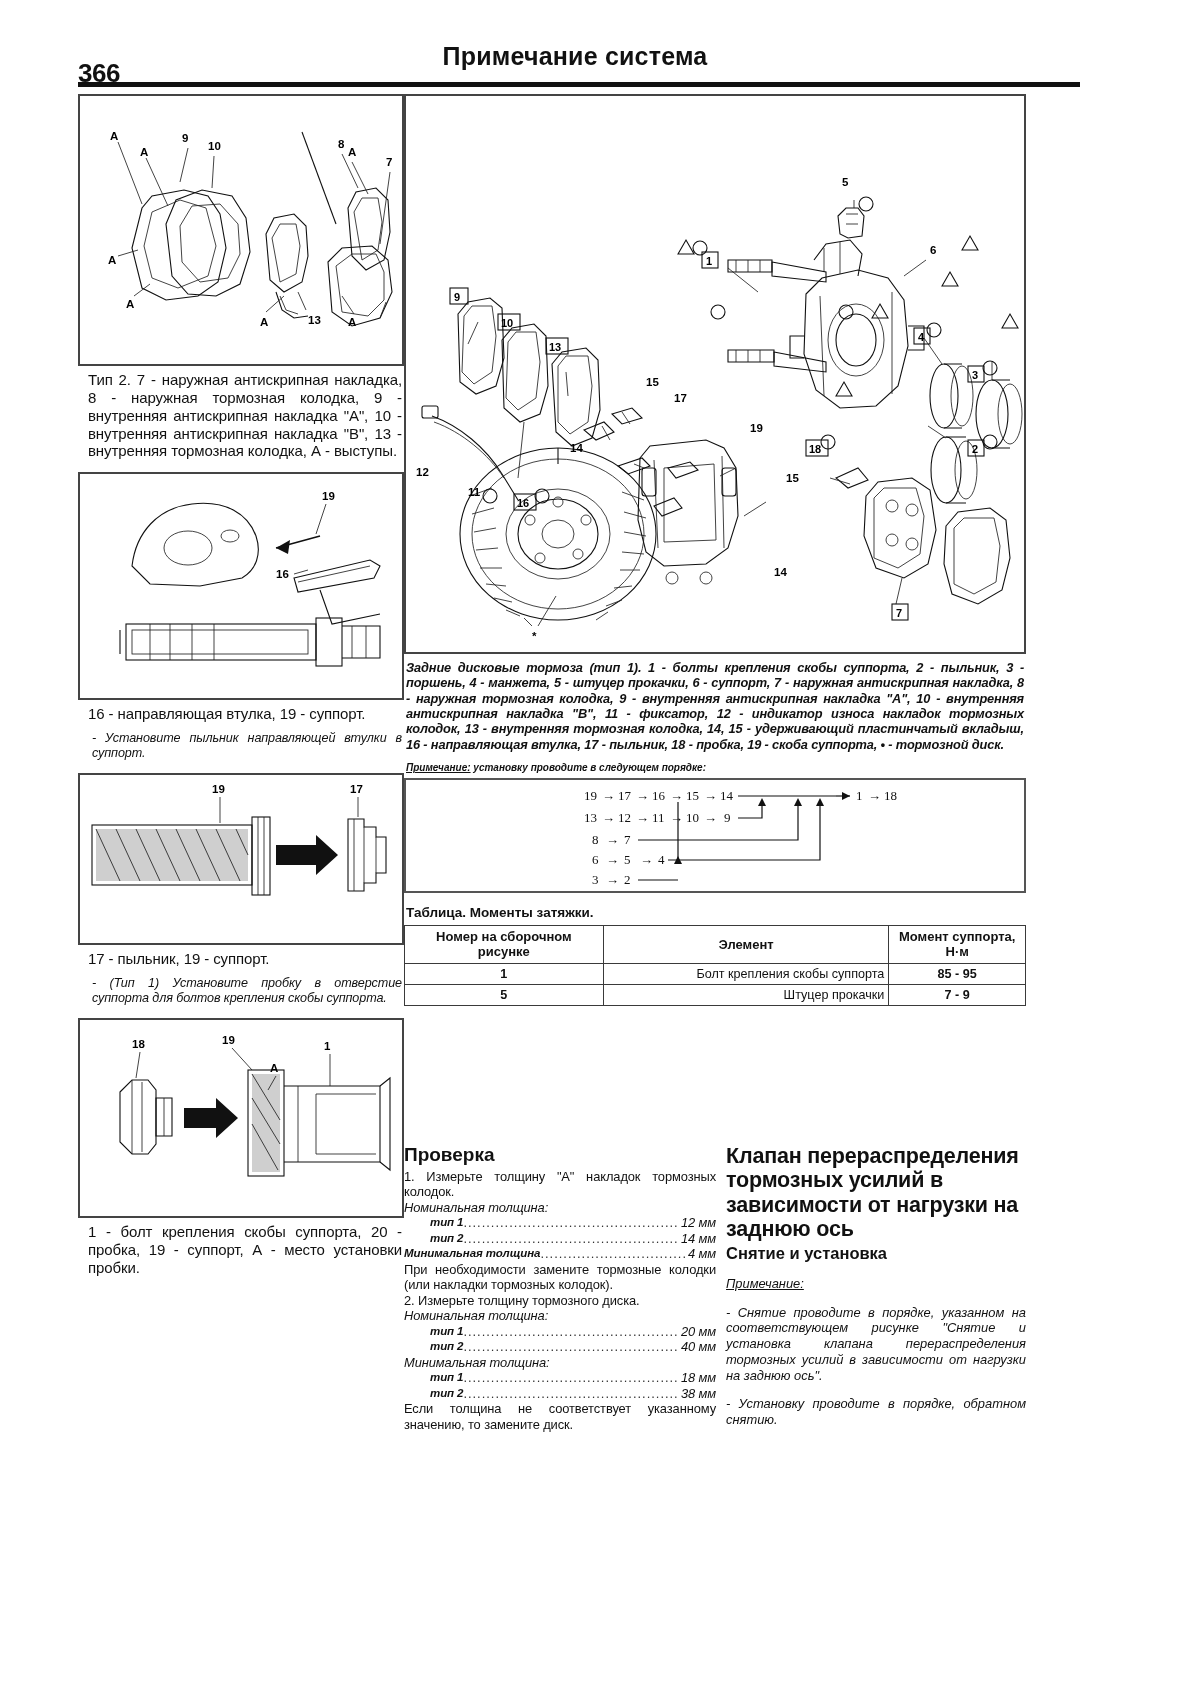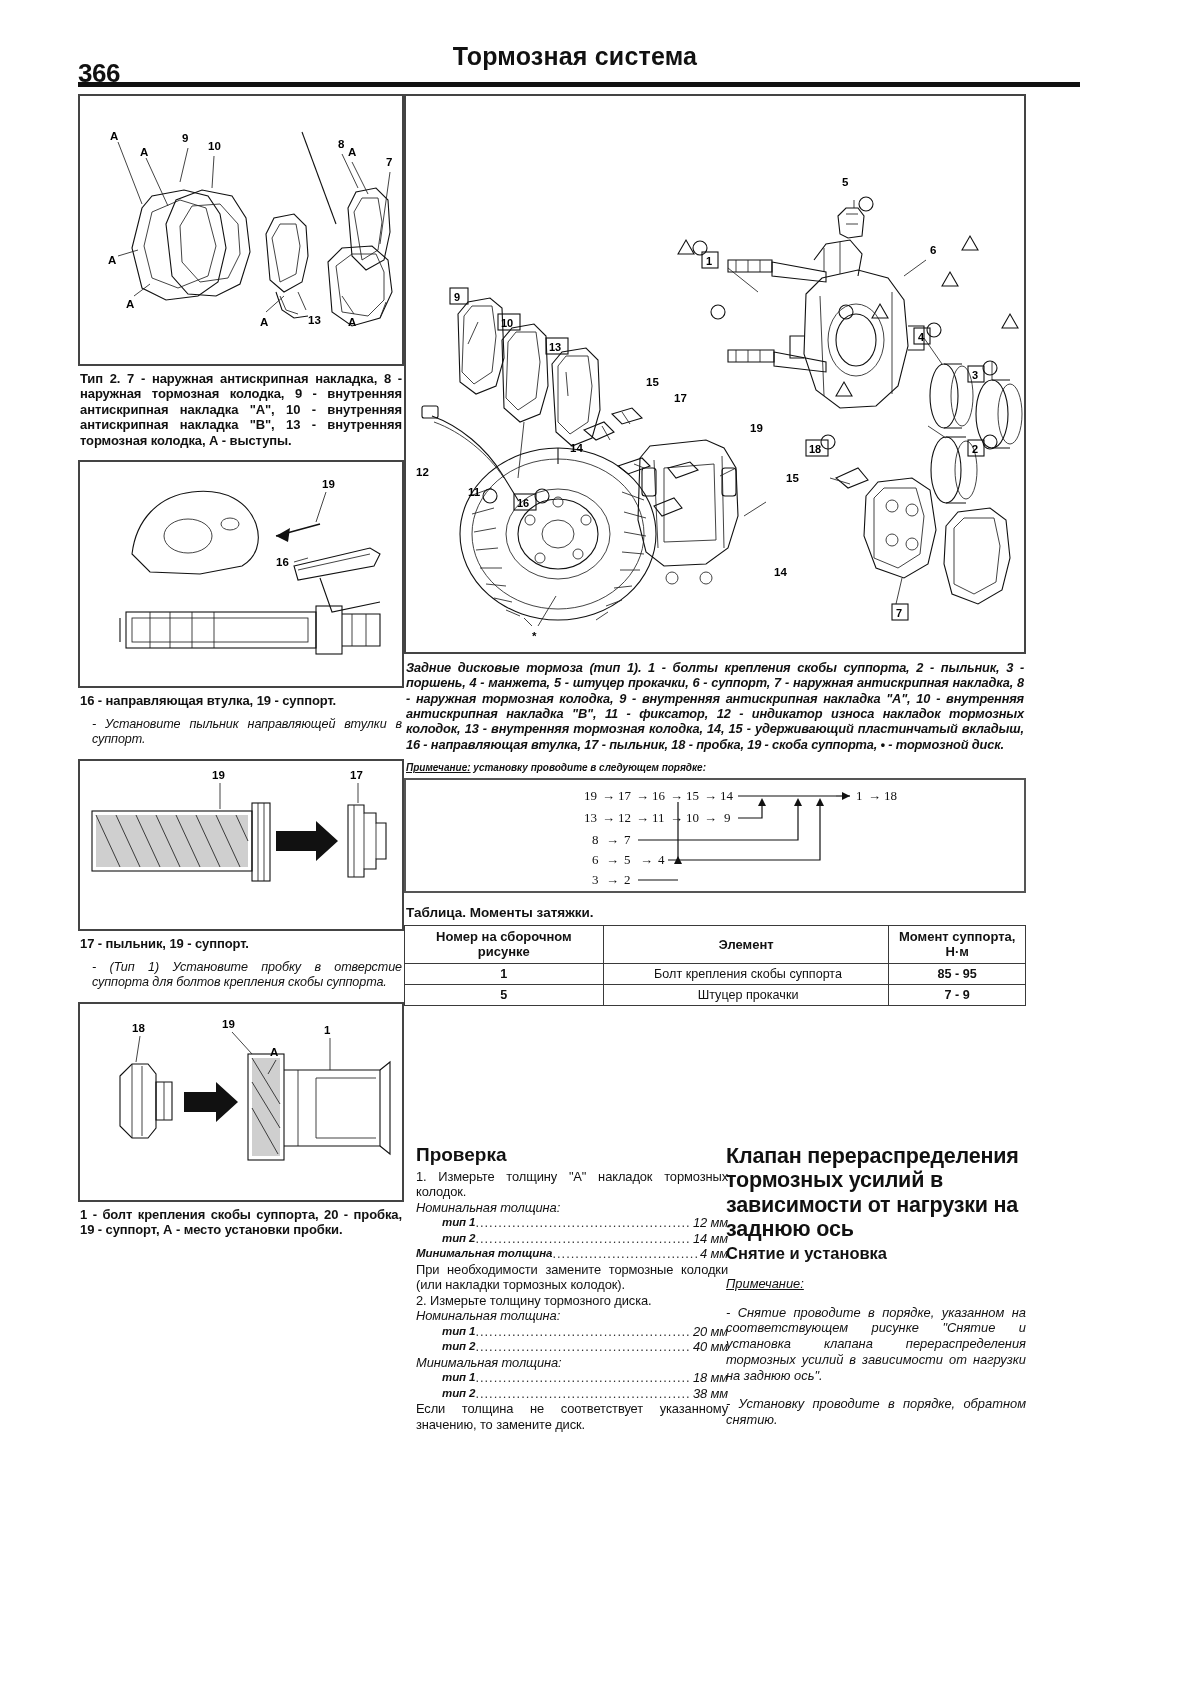--- a/index.html
+++ b/index.html
@@ -40,23 +40,23 @@
   .colL { position:absolute; left:8px; top:0; width:326px; }
   .colR { position:absolute; left:334px; top:0; width:622px; }
 
   .figbox {
     border:2px solid #444;
     background:#fff;
     position:relative;
     overflow:hidden;
   }
   .cap {
-    font-size:13px; font-weight:bold; line-height:1.19;
+    font-size:15px; font-weight:normal; line-height:1.19;
     text-align:justify; letter-spacing:-0.1px;
-    margin:5px 2px 0 2px;
+    margin:5px 2px 0 10px;
   }
   .note {
     font-size:12.6px; font-style:italic; line-height:1.2;
     text-align:justify; letter-spacing:-0.1px;
     margin:8px 2px 0 14px;
   }
   .bigcap {
     font-size:12.8px; font-weight:bold; line-height:1.2;
     text-align:justify; letter-spacing:-0.15px;
     margin:6px 2px 0 2px;
@@ -70,25 +70,25 @@
   .flowsvg { position:absolute; left:0; top:0; }
 
   
   .tblcap { font-size:13.5px; font-weight:bold; margin:12px 2px 5px 2px; }
   table.torque { border-collapse:collapse; width:100%; font-size:12.6px; }
   table.torque th, table.torque td {
     border:1.6px solid #3a3a3a; text-align:center; padding:3px 4px;
     font-weight:bold;
   }
   table.torque th { font-size:13px; line-height:1.18; }
-  table.torque td.el { text-align:center; padding-left:8px; font-weight:normal; }
+  table.torque td.el { text-align:right; padding-left:8px; font-weight:normal; }
 
   
   .bottom { position:absolute; left:334px; top:1050px; width:622px; }
-  .bcolA { position:absolute; left:0; top:0; width:312px;margin-left:12px; }
+  .bcolA { position:absolute; left:0; top:0; width:312px; }
   .bcolB { position:absolute; left:322px; top:0; width:300px; }
 
   h3.sec { font-size:19px; font-weight:bold; margin:0 0 3px 0; }
   .body { font-size:12.9px; line-height:1.2; text-align:justify; letter-spacing:-0.1px; }
   .body p { margin:0 0 0 0; }
   .ital { font-style:italic; }
   .dotline { display:flex; align-items:center; font-style:italic; }
   .dotline .lbl { white-space:nowrap; padding-left:26px; }
   .dotline .dots {
     flex:1 1 auto; overflow:hidden; white-space:nowrap;
@@ -111,21 +111,21 @@
   .lbl { font-size:11.5px; font-weight:bold; font-family:"Liberation Sans",sans-serif; }
   .boxnum { font-size:11px; font-weight:bold; }
 </style>
 </head>
 <body>
 
 <div class="page">
 
   <div class="hdr">
     <div class="pgnum">366</div>
-    <div class="title">Тормозная система</div>
+    <div class="title">Примечание система</div>
     <div class="rule"></div>
   </div>
 
   <div class="cols">
 
     <div class="colL">
 
       <div class="figbox" style="height:272px;">
         <svg width="322" height="268" viewBox="0 0 322 268">
 

